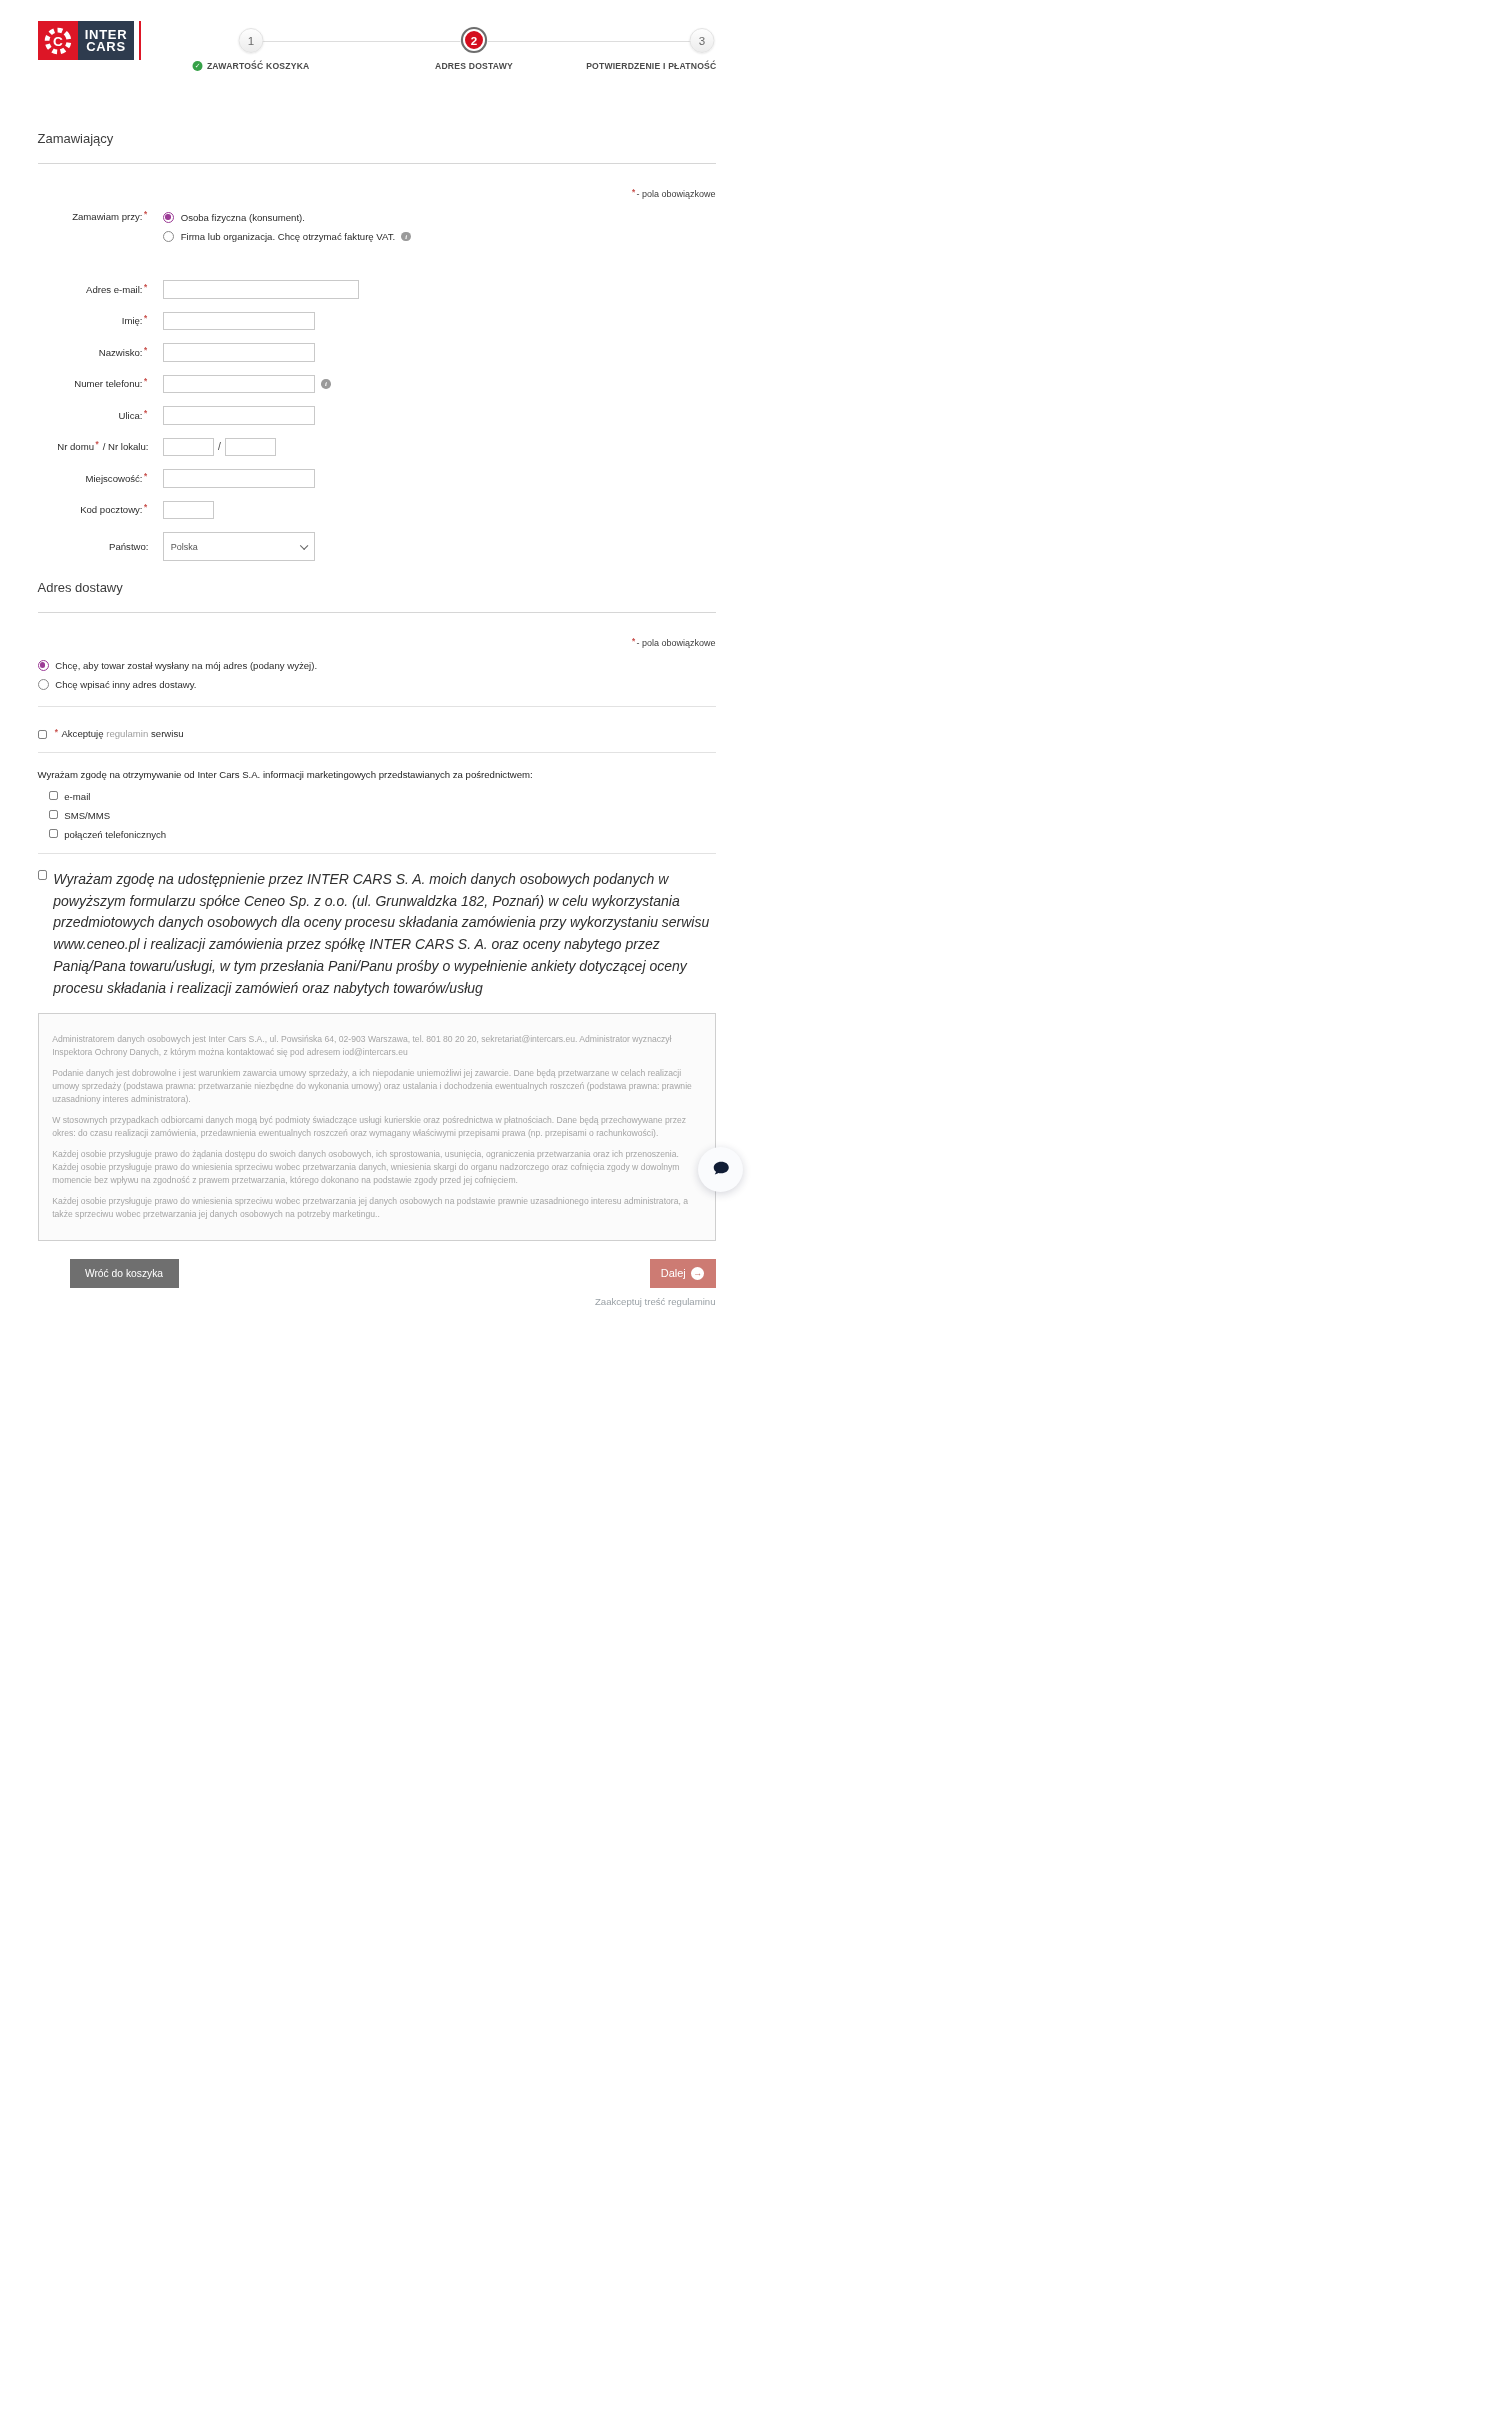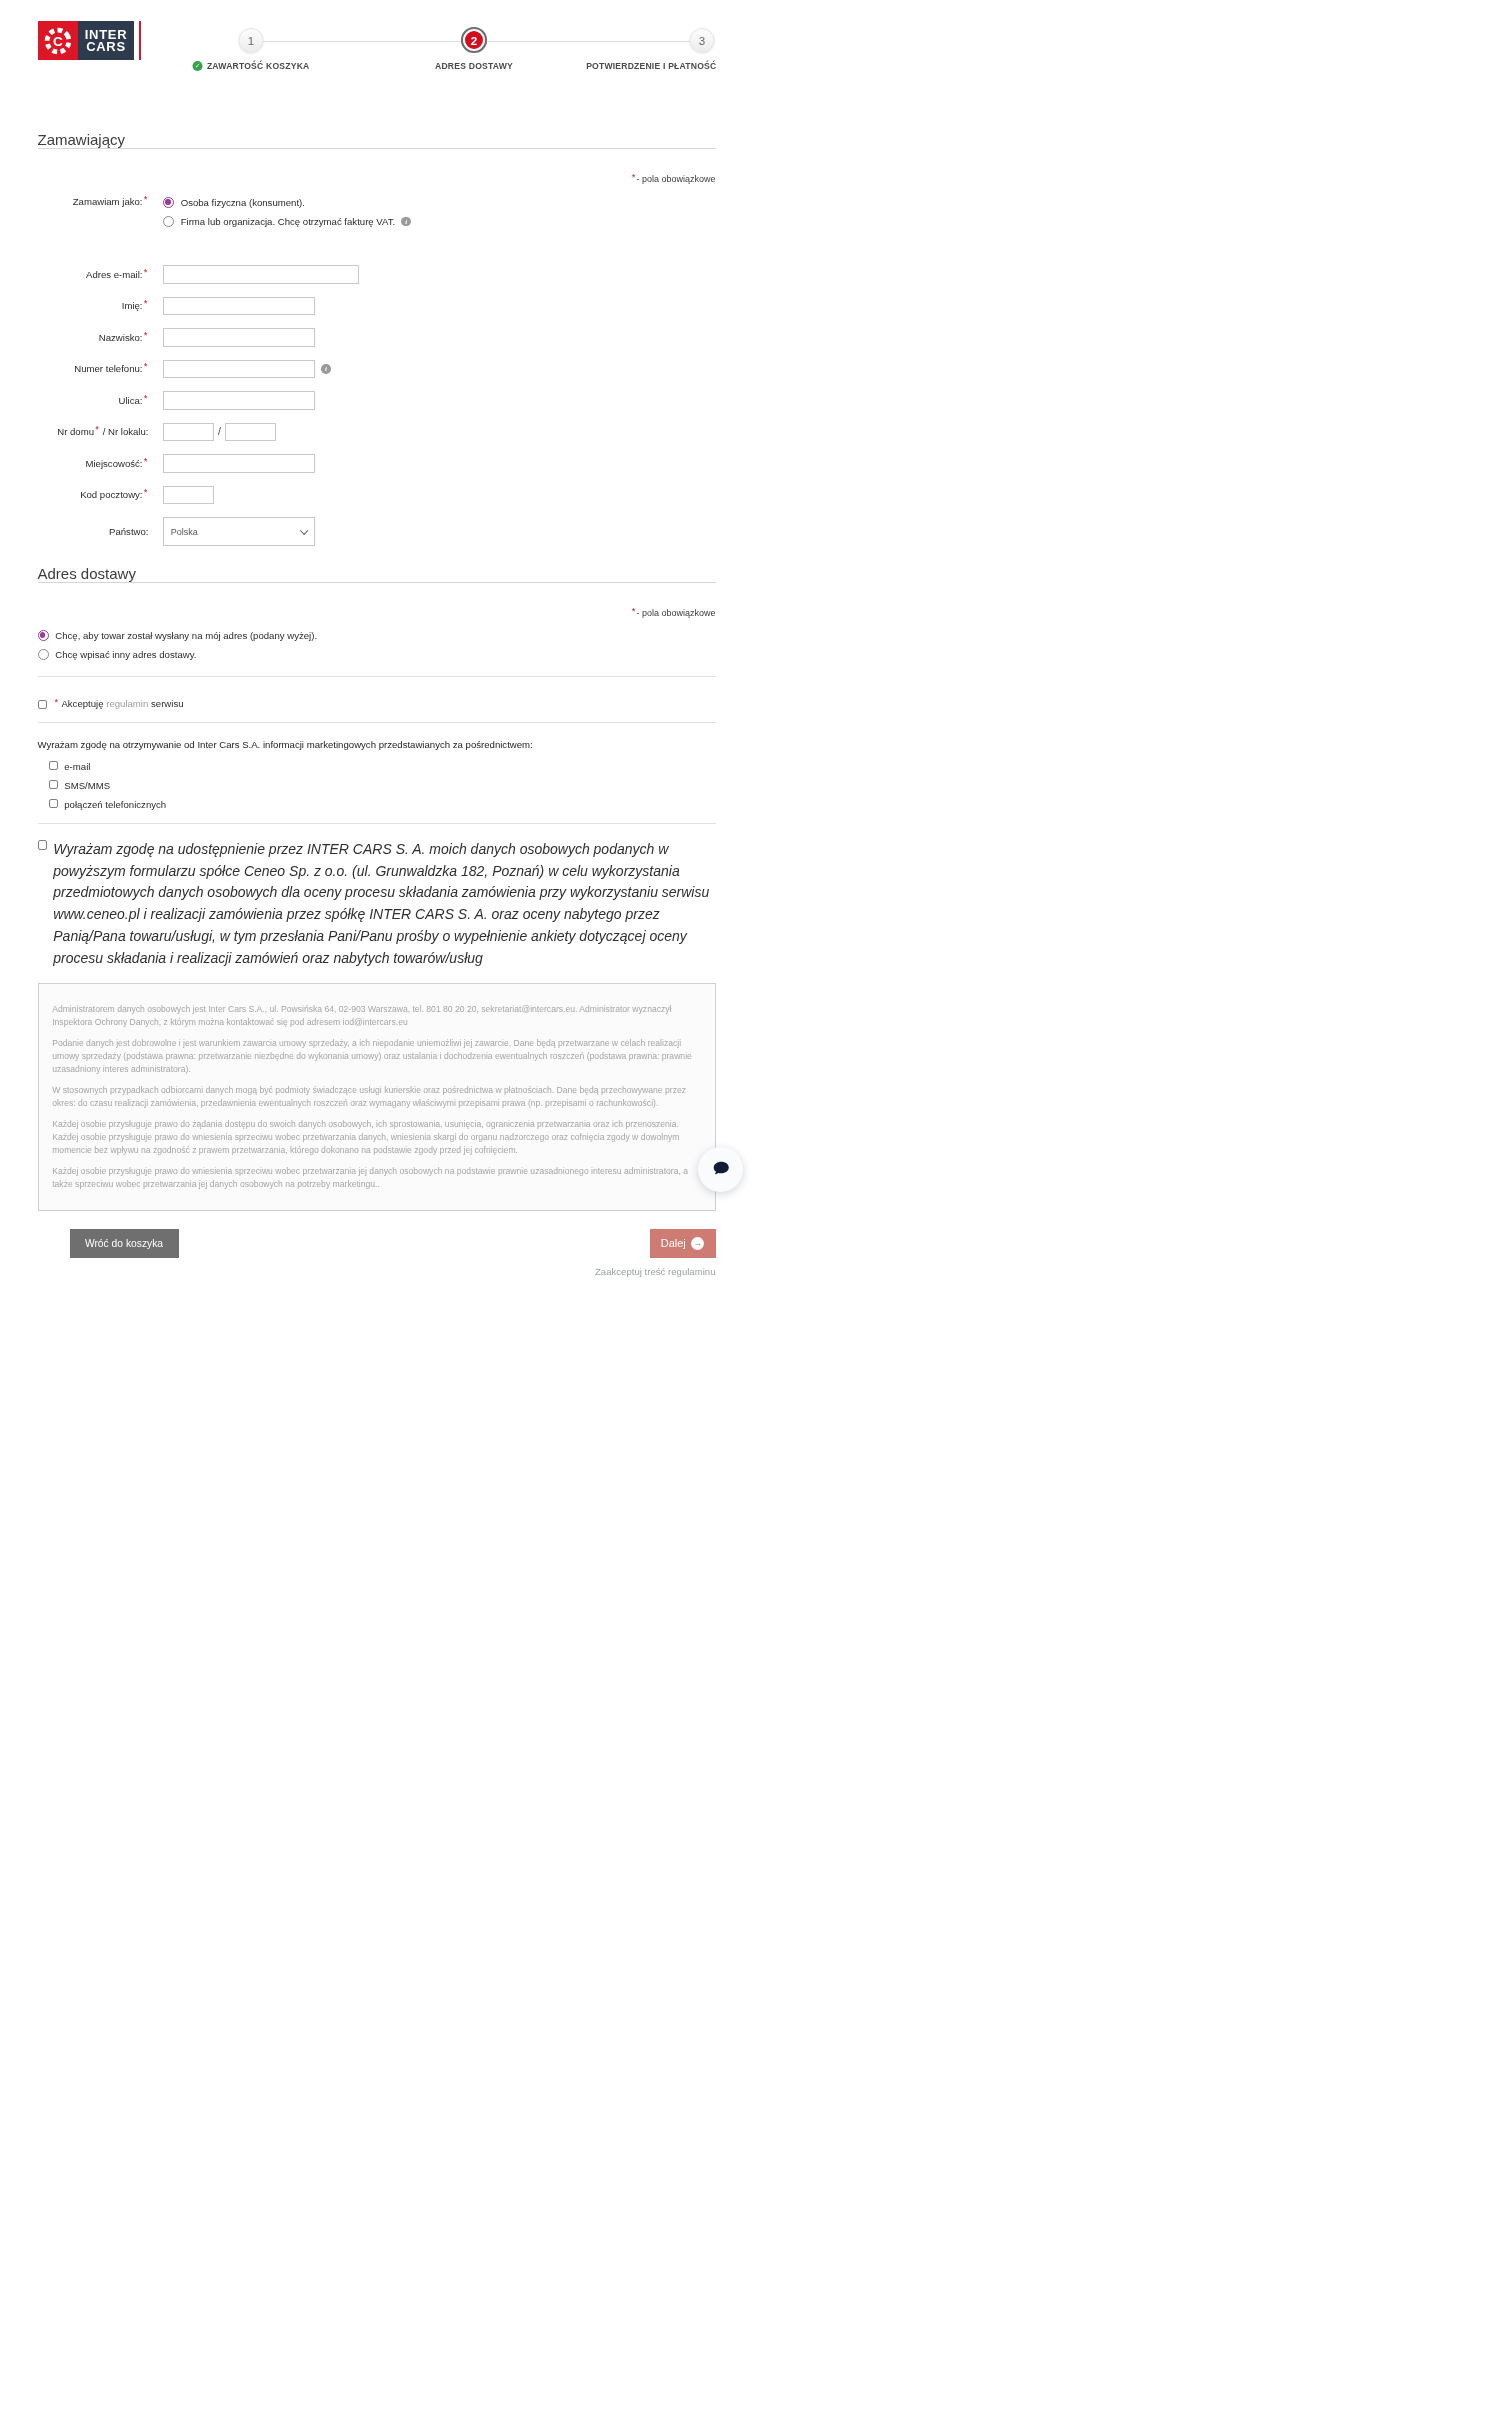--- a/index.html
+++ b/index.html
@@ -53,22 +53,22 @@
     letter-spacing: 0.2px; display: flex; align-items: center; gap: 4.1px;
   }
   .step-3 .step-label { left: auto; right: -14.4px; transform: none; }
   .check-badge {
     width: 10.3px; height: 10.3px; border-radius: 50%; background: #36a148;
     color: #fff; font-size: 6.8px; display: inline-flex; align-items: center; justify-content: center;
   }
 
   
   h2.section-title {
-    font-size: 15px; font-weight: 300; color: #3c3c3c;
-    padding-bottom: 0; border-bottom: 0.7px solid #d6d6d6;
+    font-size: 13px; font-weight: 300; color: #3c3c3c;
+    padding-bottom: 17px; border-bottom: 0.7px solid #d6d6d6;
   }
   .t1 { margin-top: 42px; }
   .t2 { margin-top: 19px; }
   .required-note { text-align: right; font-size: 9px; color: #3b3b3b; margin-top: 25px; }
   .req { color: #c9504c; font-weight: bold; font-size: 8.2px; vertical-align: top; position: relative; top: -1.4px; padding: 0 1.4px; }
 
   
   .form-row { display: flex; align-items: center; margin-bottom: 13px; }
   .f-label { width: 111px; text-align: right; color: #2b2b2b; flex-shrink: 0; }
   .f-control { margin-left: 14.4px; display: flex; align-items: center; }
@@ -202,21 +202,21 @@
 <main class="container">
 
   <h2 class="section-title t1">Zamawiający</h2>
 
   <div class="required-note">
     <span class="req">*</span><span>- pola obowiązkowe</span>
   </div>
 
   <div class="form-row order-as" style="margin-bottom:0; align-items:flex-start;">
     <div class="f-label" style="padding-top:1.4px;">
-      <span>Zamawiam jako:</span><span class="req">*</span>
+      <span>Zamawiam przy:</span><span class="req">*</span>
     </div>
     <div class="f-control" style="flex-direction:column; align-items:flex-start;">
       <div class="radio-opt">
         <span class="radio selected"></span>
         <span>Osoba fizyczna (konsument).</span>
       </div>
       <div class="radio-opt">
         <span class="radio"></span>
         <span>Firma lub organizacja. Chcę otrzymać fakturę VAT.</span>
         <span class="info-icon">i</span>

